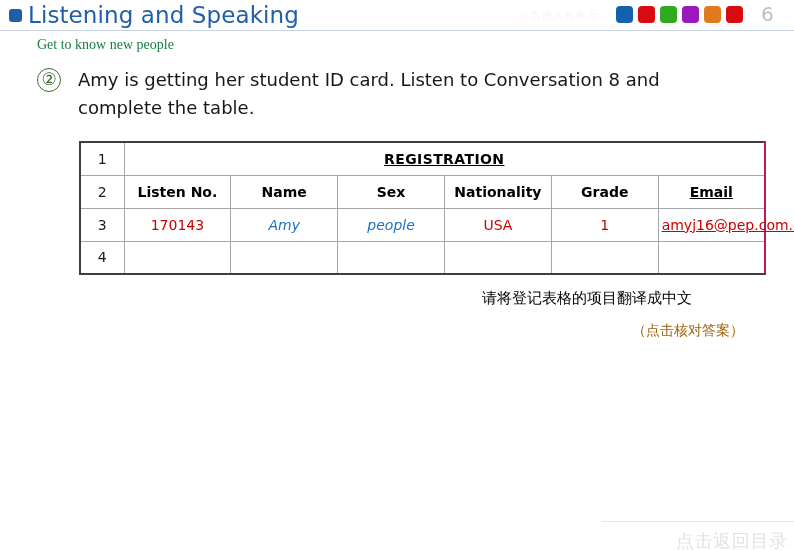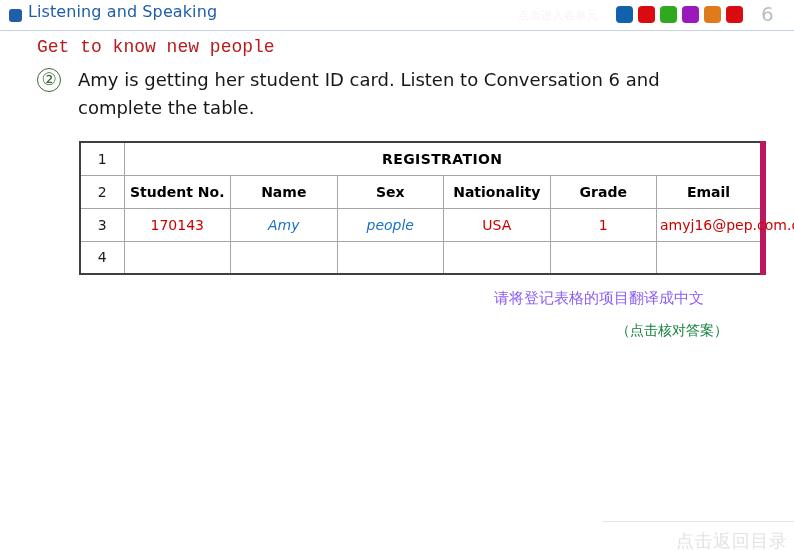--- a/index.html
+++ b/index.html
@@ -33,21 +33,21 @@
   .header-bullet {
     position: absolute;
     left: 9px; top: 9px;
     width: 13px; height: 13px;
     background: #1f5fa9;
     border-radius: 3px;
   }
   .header-title {
     position: absolute;
     left: 28px; top: 2px;
-    font-size: 16px;
+    font-size: 23px;
     color: #1f5fa9;
     font-family: "DejaVu Sans", sans-serif;
     letter-spacing: 0.1px;
     white-space: nowrap;
   }
   .header-hint {
     position: absolute;
     left: 518px; top: 8px;
     font-size: 11px;
     color: #f4f4f6;
@@ -70,23 +70,23 @@
     left: 761px; top: 2px;
     font-size: 20px;
     color: #b9bec6;
     font-family: "DejaVu Sans", sans-serif;
   }
 
   
   .lead-line {
     position: absolute;
     left: 37px; top: 37px;
-    font-size: 18px;
-    color: #b91c1c;
-    font-family: Liberation Mono, monospace;
+    font-size: 14px;
+    color: #15803d;
+    font-family: Liberation Serif, serif;
     white-space: nowrap;
   }
   .task {
     position: absolute;
     left: 37px; top: 66px;
     width: 700px;
   }
   .task-marker {
     position: absolute;
     left: 0; top: 2px;
@@ -120,21 +120,21 @@
     height: 33px;
     padding: 0 3px;
     text-align: center;
     vertical-align: middle;
     font-size: 14px;
     font-family: "DejaVu Sans", sans-serif;
   }
   .reg-table tr:first-child td { border-top: 2px solid #3f3f3f; }
   .reg-table tr:last-child td  { border-bottom: 2px solid #3f3f3f; }
   .reg-table td:first-child    { border-left: 2px solid #3f3f3f; }
-  .reg-table td:last-child     { border-right: 6px solid #be185d; }
+  .reg-table td:last-child     { border-right: 2px solid #be185d; text-decoration: underline; }
 
   .rownum { width: 44px; font-size: 14px; color: #1b1b1b; }
   .title-cell {
     font-weight: bold;
     letter-spacing: 0.4px;
     font-size: 14px;
   }
   .hdr-cell { font-weight: bold; font-size: 14px; }
 
   .c-num    { width: 44px; }
@@ -149,32 +149,32 @@
     font-family: "DejaVu Sans", sans-serif;
     font-size: 15px;
   }
   .hand.red  { color: #cc0000; margin-left: 25px; }
   .hand.blue { color: #1a72c6; font-style: italic; }
   .hand.email { font-size: 14px; color: #cc0000; }
 
   
   .note-cn {
     position: absolute;
-    left: 494px; top: 289px;
+    left: 482px; top: 289px;
     font-size: 15px;
-    color: #8b5cf6;
+    color: #000000;
     font-family: "DejaVu Sans", sans-serif;
     white-space: nowrap;
     text-align: center;
   }
   .note-cn-sub {
     position: absolute;
-    left: 616px; top: 322px;
-    font-size: 14px;
-    color: #15803d;
+    left: 632px; top: 322px;
+    font-size: 14px;
+    color: #a16207;
     font-family: "DejaVu Sans", sans-serif;
     white-space: nowrap;
   }
 
   
   .footer-rule {
     position: absolute;
     left: 602px; top: 521px;
     width: 192px;
     height: 1px;
@@ -206,32 +206,32 @@
     <div class="unit-square" style="background:#da0b10"></div>
   </div>
   <div class="page-number">6</div>
 </div>
 <div class="header-rule"></div>
 
 <div class="lead-line">Get to know new people</div>
 
 <div class="task">
   <div class="task-marker">②</div>
-  <div class="task-text">Amy is getting her student ID card. Listen to Conversation 6 and complete the table.</div>
+  <div class="task-text">Amy is getting her student ID card. Listen to Conversation 8 and complete the table.</div>
 </div>
 
 <table class="reg-table">
   <tbody>
       <tr>
     <td class="rownum c-num">1</td>
     <td class="title-cell" colspan="6">REGISTRATION</td>
   </tr>
   <tr>
     <td class="rownum c-num">2</td>
-    <td class="hdr-cell c-stuno">Student No.</td>
+    <td class="hdr-cell c-stuno">Listen No.</td>
     <td class="hdr-cell c-name">Name</td>
     <td class="hdr-cell c-sex">Sex</td>
     <td class="hdr-cell c-nat">Nationality</td>
     <td class="hdr-cell c-grade">Grade</td>
     <td class="hdr-cell c-email">Email</td>
   </tr>
   <tr>
     <td class="rownum c-num">3</td>
     <td class="hand red c-stuno">170143</td>
     <td class="hand blue c-name">Amy</td>

